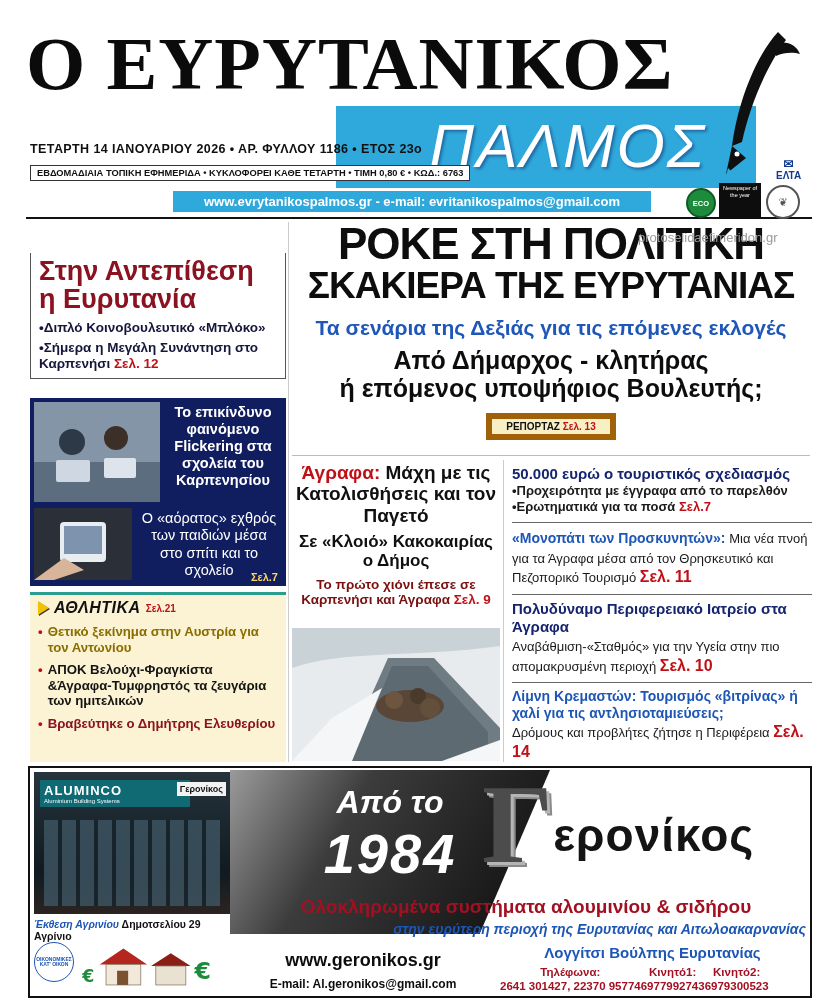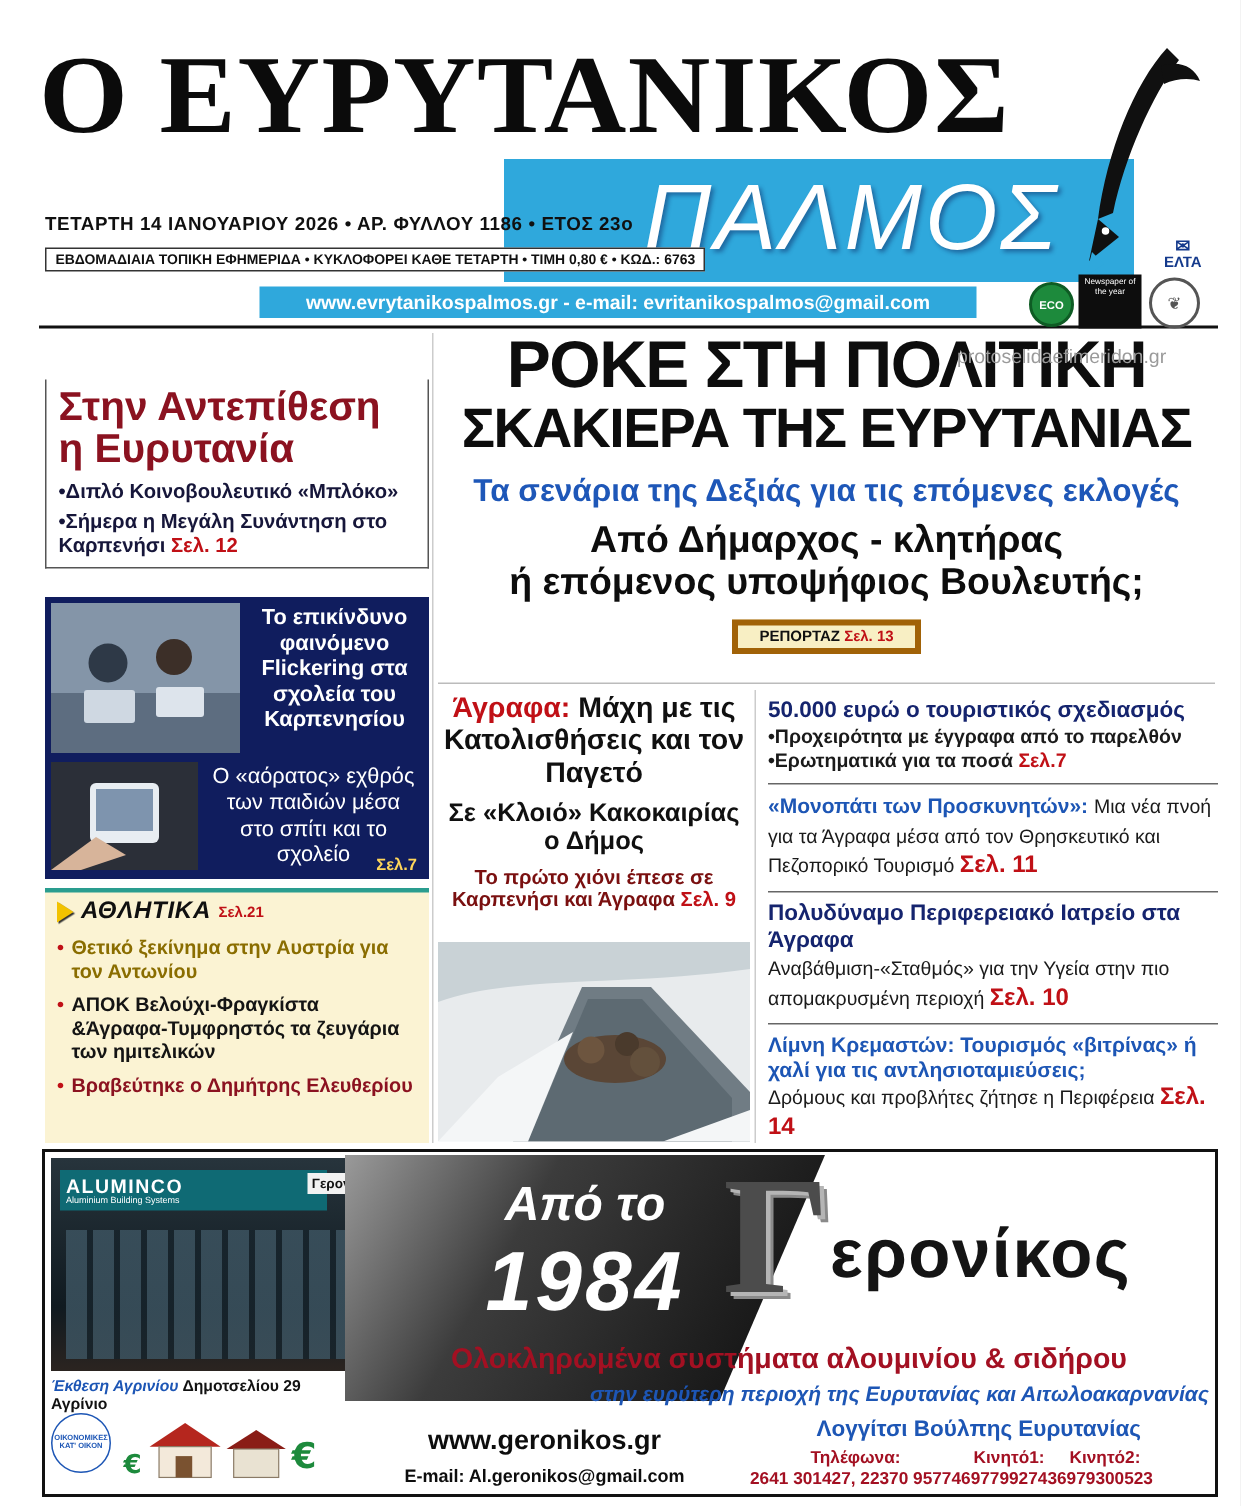--- a/index.html
+++ b/index.html
@@ -53,21 +53,21 @@
   .sp-dot{color:#c01016;}
   .sp-olive{color:#8a6d00;}
   .sp-black{color:#141414;}
   .sp-red{color:#8b1220;}
   
   .hl-block{position:absolute;left:292px;top:222px;width:518px;text-align:center;}
   .hl-1{font-size:44px;font-weight:bold;letter-spacing:-1px;line-height:1.02;color:#0d0d0d;}
   .hl-2{font-size:37px;font-weight:bold;letter-spacing:-1px;line-height:1.05;color:#0d0d0d;}
   .hl-sub{margin-top:10px;font-size:21px;font-weight:bold;color:#1e57b8;}
   .hl-deck{margin-top:6px;font-size:25px;font-weight:bold;line-height:1.15;color:#0d0d0d;}
-  .hl-report{display:inline-block;margin-top:10px;border:4px solid #a16207;background:#f8efc4;
+  .hl-report{display:inline-block;margin-top:10px;border:6px solid #a16207;background:#f8efc4;
     font-size:10px;font-weight:bold;padding:2px 14px;}
   .watermark{position:absolute;left:638px;top:230px;font-size:13px;color:#9a9a9a;z-index:5;}
   .hl-rule{position:absolute;left:292px;top:455px;width:518px;height:1px;background:#bbb;}
   .vline1{position:absolute;left:288px;top:222px;width:1px;height:540px;background:#ccc;}
   .vline2{position:absolute;left:503px;top:460px;width:1px;height:302px;background:#ccc;}
   
   .ag-col{position:absolute;left:292px;top:462px;width:208px;text-align:center;}
   .ag-lead{font-size:19px;font-weight:bold;line-height:1.12;color:#101010;}
   .ag-lead .red{color:#c01016;}
   .ag-sub{margin-top:6px;font-size:17px;font-weight:bold;line-height:1.12;color:#101010;}
@@ -77,21 +77,21 @@
   .br-col{position:absolute;left:512px;top:460px;width:300px;}
   .brief{padding:5px 0 7px 0;border-bottom:1px solid #666;line-height:1.22;}
   .brief:last-child{border-bottom:none;}
   .br-navy{color:#15246e;font-weight:bold;font-size:15px;}
   .br-blue{color:#1d56b5;font-weight:bold;font-size:14px;}
   .br-red{color:#8b1220;font-weight:bold;font-size:14px;}
   .br-body{color:#1a1a1a;font-size:13px;}
   .br-bullet{font-size:13px;color:#1a1a1a;font-weight:bold;}
   
   .ad-box{position:absolute;left:28px;top:766px;width:784px;height:232px;border:2px solid #111;box-sizing:border-box;background:#fff;}
-  .ad-photo{position:absolute;left:4px;top:4px;width:196px;height:142px;background:linear-gradient(180deg,#27343c 0%,#101a20 70%,#2b2420 100%);overflow:hidden;padding-left:28px;}
+  .ad-photo{position:absolute;left:4px;top:4px;width:196px;height:142px;background:linear-gradient(180deg,#27343c 0%,#101a20 70%,#2b2420 100%);overflow:hidden;}
   .ad-photo .sign{position:absolute;left:6px;top:8px;right:40px;background:#0f6a74;color:#fff;padding:3px 4px;}
   .ad-photo .sign .b{font-size:13px;font-weight:bold;letter-spacing:1px;}
   .ad-photo .sign .s{font-size:6px;}
   .ad-photo .namecard{position:absolute;right:4px;top:10px;background:#f2f2f2;color:#111;font-size:9px;font-weight:bold;padding:2px 3px;}
   .ad-photo .glass{position:absolute;left:10px;top:48px;right:10px;bottom:8px;
     background:repeating-linear-gradient(90deg,#3c5360 0 14px,#17242c 14px 18px);opacity:.85;}
   .ad-exh{position:absolute;left:4px;top:150px;width:200px;font-size:10.5px;}
   .ad-exh .lead{color:#1d56b5;font-weight:bold;font-style:italic;}
   .ad-exh .rest{color:#111;font-weight:bold;}
   .ad-houses{position:absolute;left:4px;top:168px;width:200px;height:60px;}

